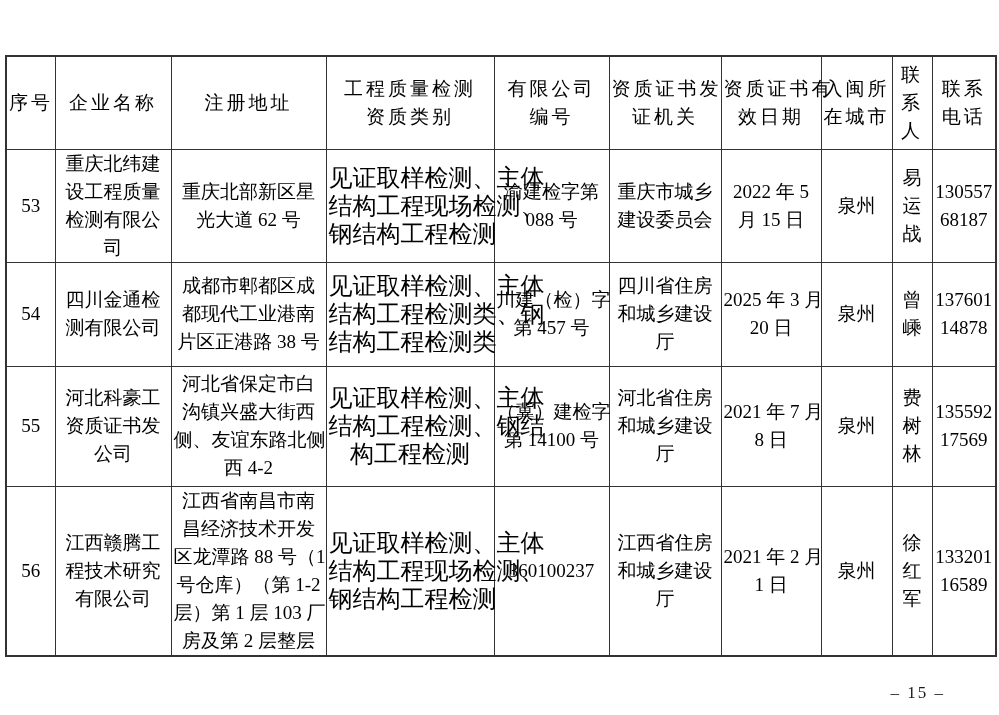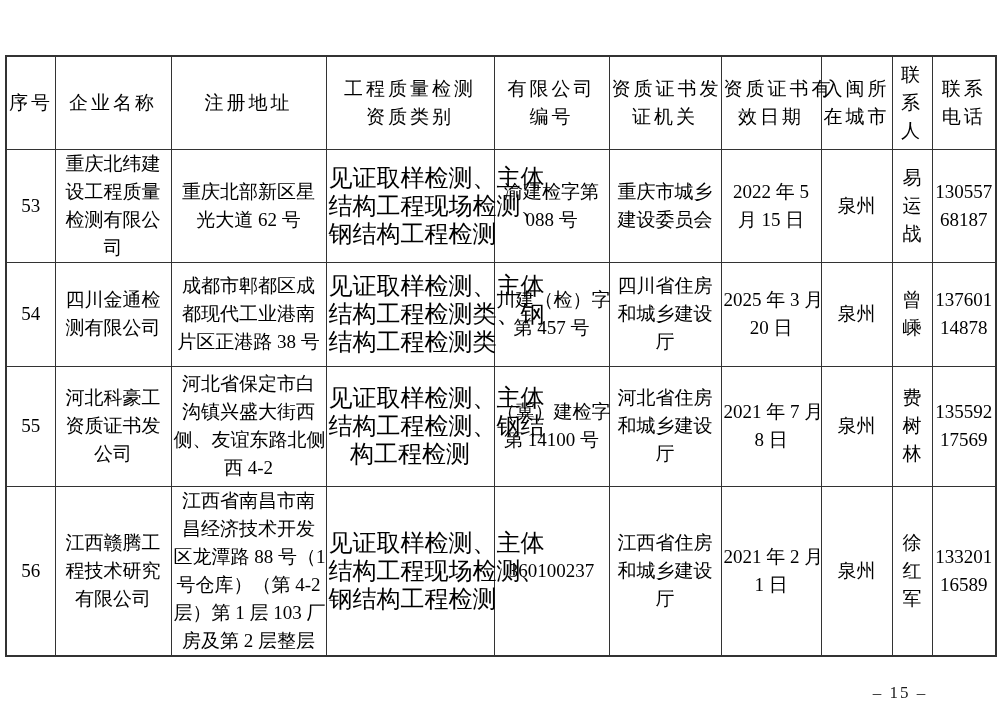--- a/index.html
+++ b/index.html
@@ -47,21 +47,21 @@
   tr.hdr   { height: 93px; }
   tr.r53   { height: 113px; }
   tr.r54   { height: 104px; }
   tr.r55   { height: 120px; }
   tr.r56   { height: 170px; }
   .page-footer {
     position: absolute;
     left: 855px;
     top: 683px;
     width: 90px;
-    text-align: center;
+    text-align: right;
     font-size: 17px;
     letter-spacing: 2px;
     color: #1a1a1a;
   }
 </style>
 </head>
 <body>
 
 <div class="page">
 
@@ -175,21 +175,21 @@
 17569</td>
       </tr>
       <tr class="r56">
         <td>56</td>
         <td>江西赣腾工
 程技术研究
 有限公司</td>
         <td>江西省南昌市南
 昌经济技术开发
 区龙潭路 88 号（1
-号仓库）（第 4-2
+号仓库）（第 1-2
 层）第 1 层 103 厂
 房及第 2 层整层</td>
         <td class="cat">见证取样检测、主体
 结构工程现场检测、
 钢结构工程检测</td>
         <td>360100237</td>
         <td>江西省住房
 和城乡建设
 厅</td>
         <td>2021 年 2 月

